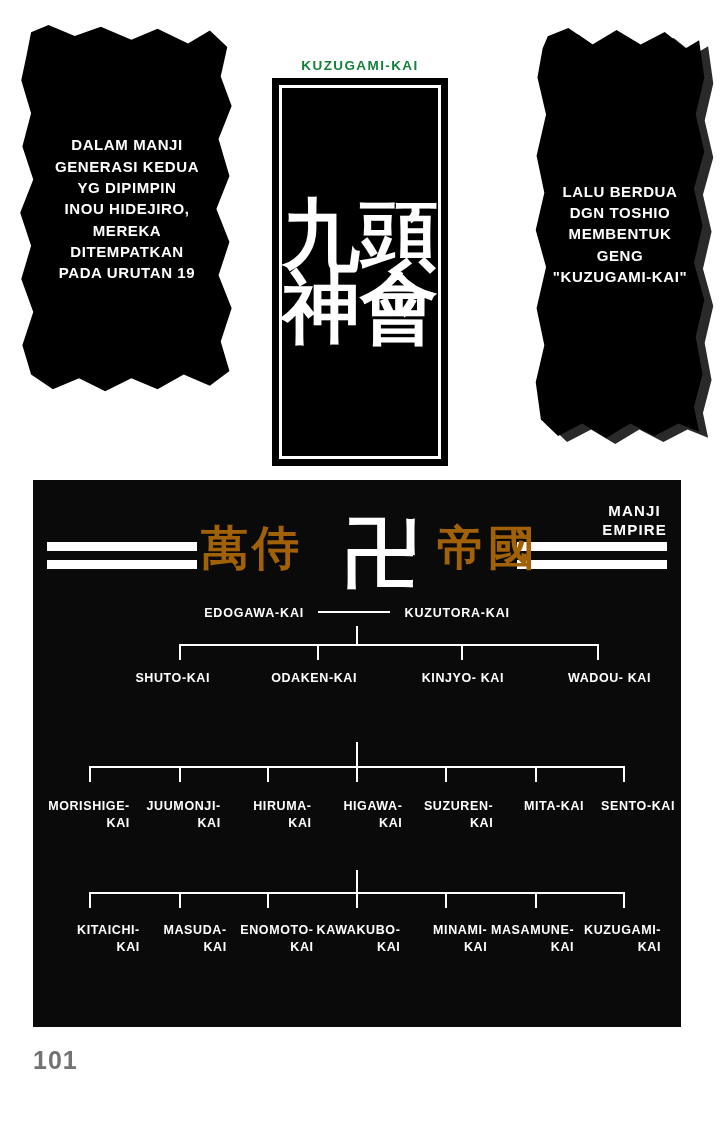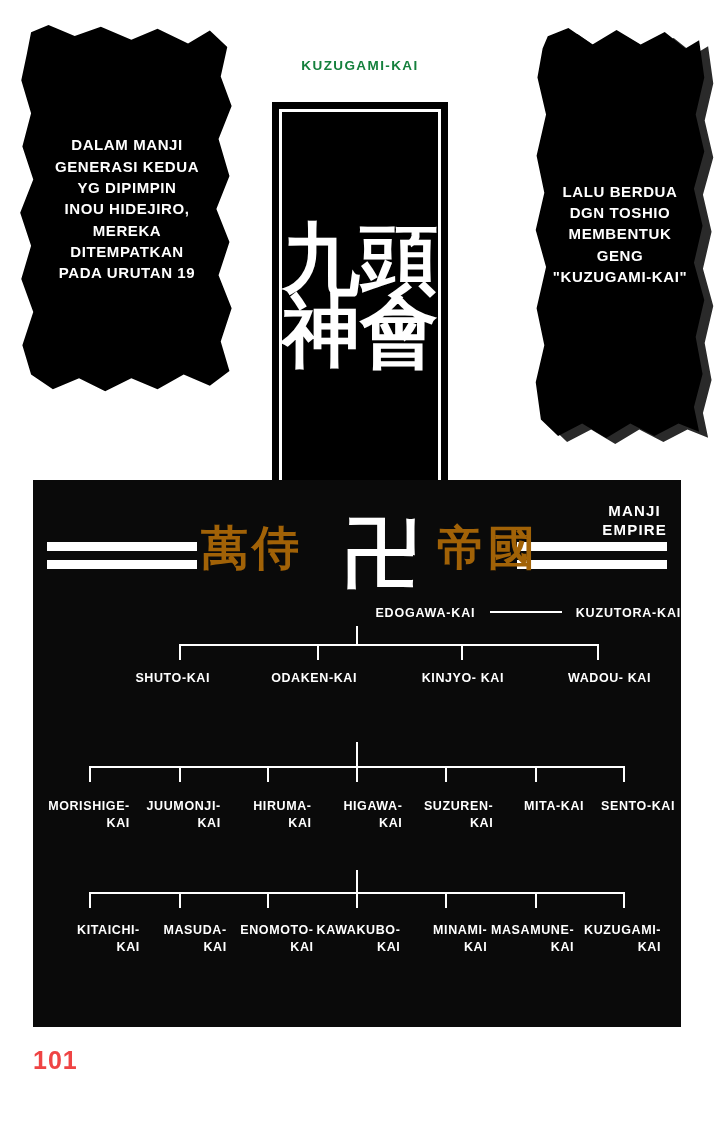--- a/index.html
+++ b/index.html
@@ -88,21 +88,20 @@
     letter-spacing: 1.4px;
     color: #15803d;
   }
   .sign {
     position: absolute;
     left: 272px; top: 78px;
     width: 176px; height: 388px;
     background: #000000;
     border: 7px solid #000000;
     box-sizing: border-box;
-    margin-top: 24px;
   }
   .sign-inner {
     width: 100%; height: 100%;
     border: 3px solid #ffffff;
     box-sizing: border-box;
     display: flex;
     flex-direction: column;
     align-items: center;
     justify-content: center;
     padding: 6px 0;
@@ -180,21 +179,21 @@
     letter-spacing: 1.2px;
     line-height: 1.25;
     white-space: pre-line;
   }
 
   
   .tier-top {
     position: absolute;
     left: 0; top: 126px;
     width: 648px;
-    text-align: right;
+    text-align: center;
     font-size: 12.5px;
     font-weight: bold;
     letter-spacing: 0.8px;
   }
   .tier-top .link {
     display: inline-block;
     width: 72px;
     border-top: 2px solid #ffffff;
     vertical-align: middle;
     margin: 0 10px 4px 10px;
@@ -235,21 +234,21 @@
 
   .row1-names { left: 0; top: 190px; padding: 0 30px; box-sizing: border-box; }
   .row2-names { left: 0; top: 318px; padding: 0 6px;  box-sizing: border-box; }
   .row3-names { left: 0; top: 442px; padding: 0 20px; box-sizing: border-box; }
 
   .page-number {
     position: absolute;
     left: 33px; top: 1046px;
     font-size: 25px;
     font-weight: bold;
-    color: #ef4444;
+    color: #737373;
     letter-spacing: 1px;
   }
 </style>
 </head>
 <body>
 
 <div class="top-area">
 
   <div class="blob blob-left">
     <div class="blob-text">DALAM MANJI

